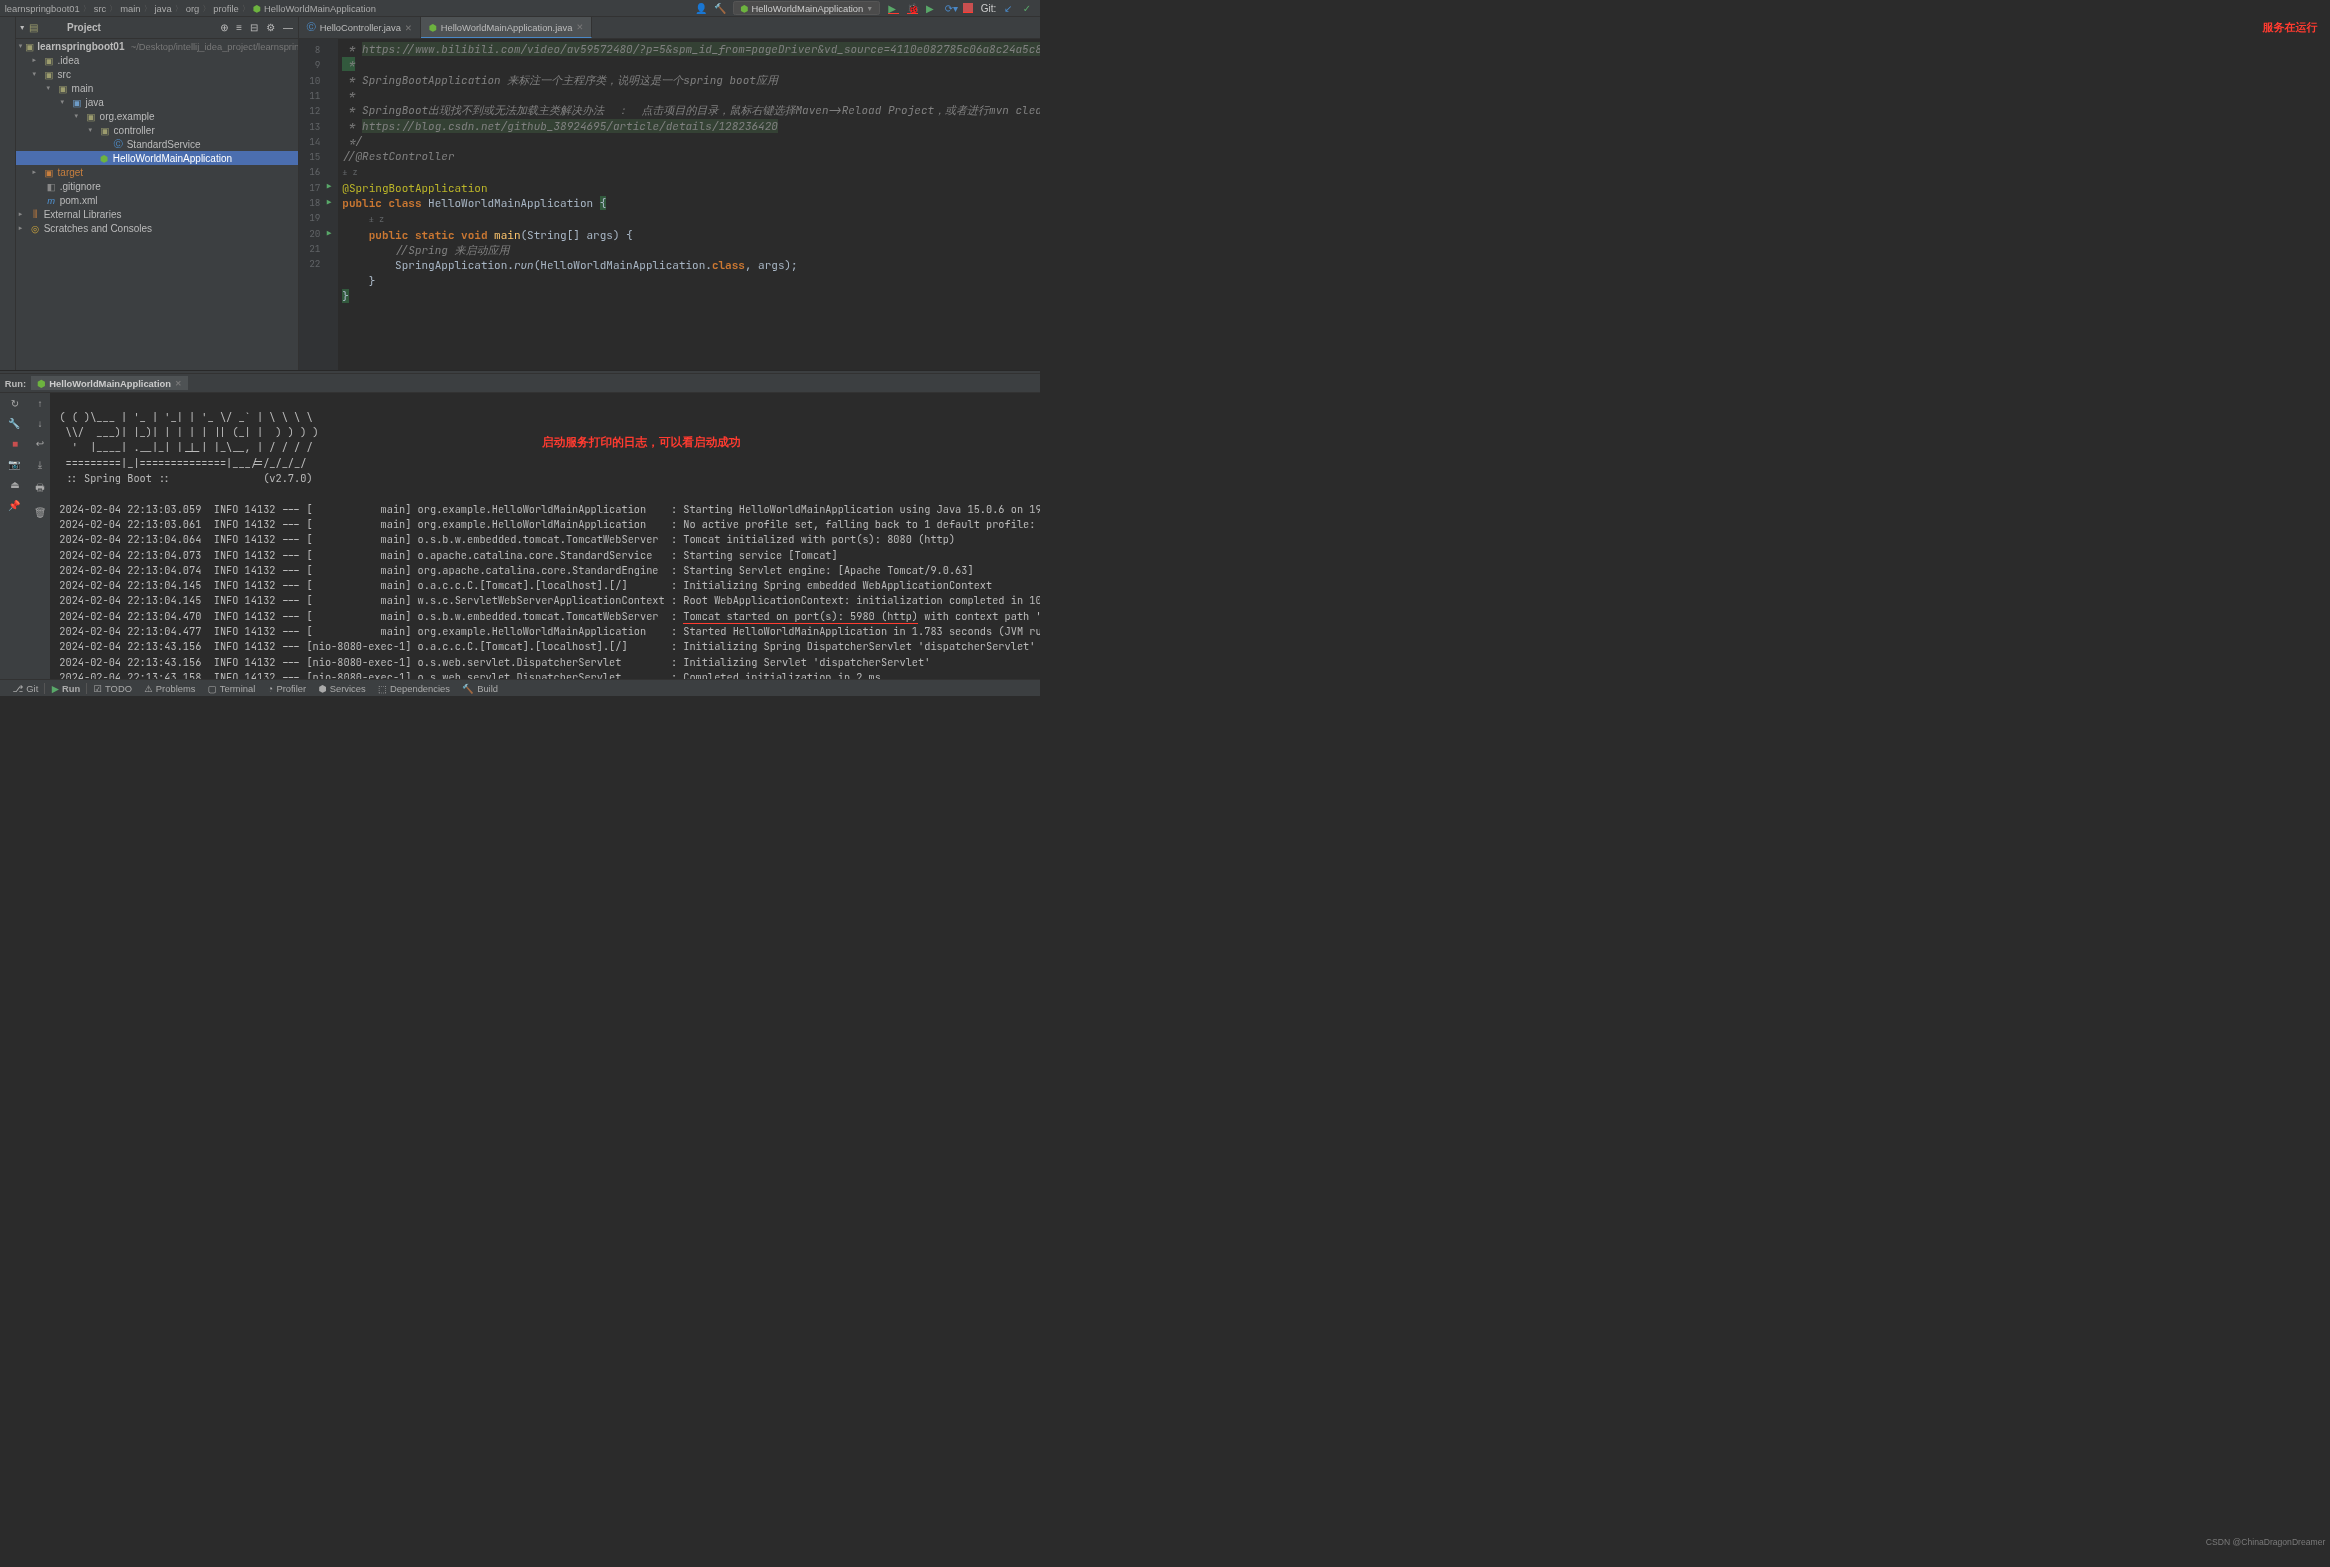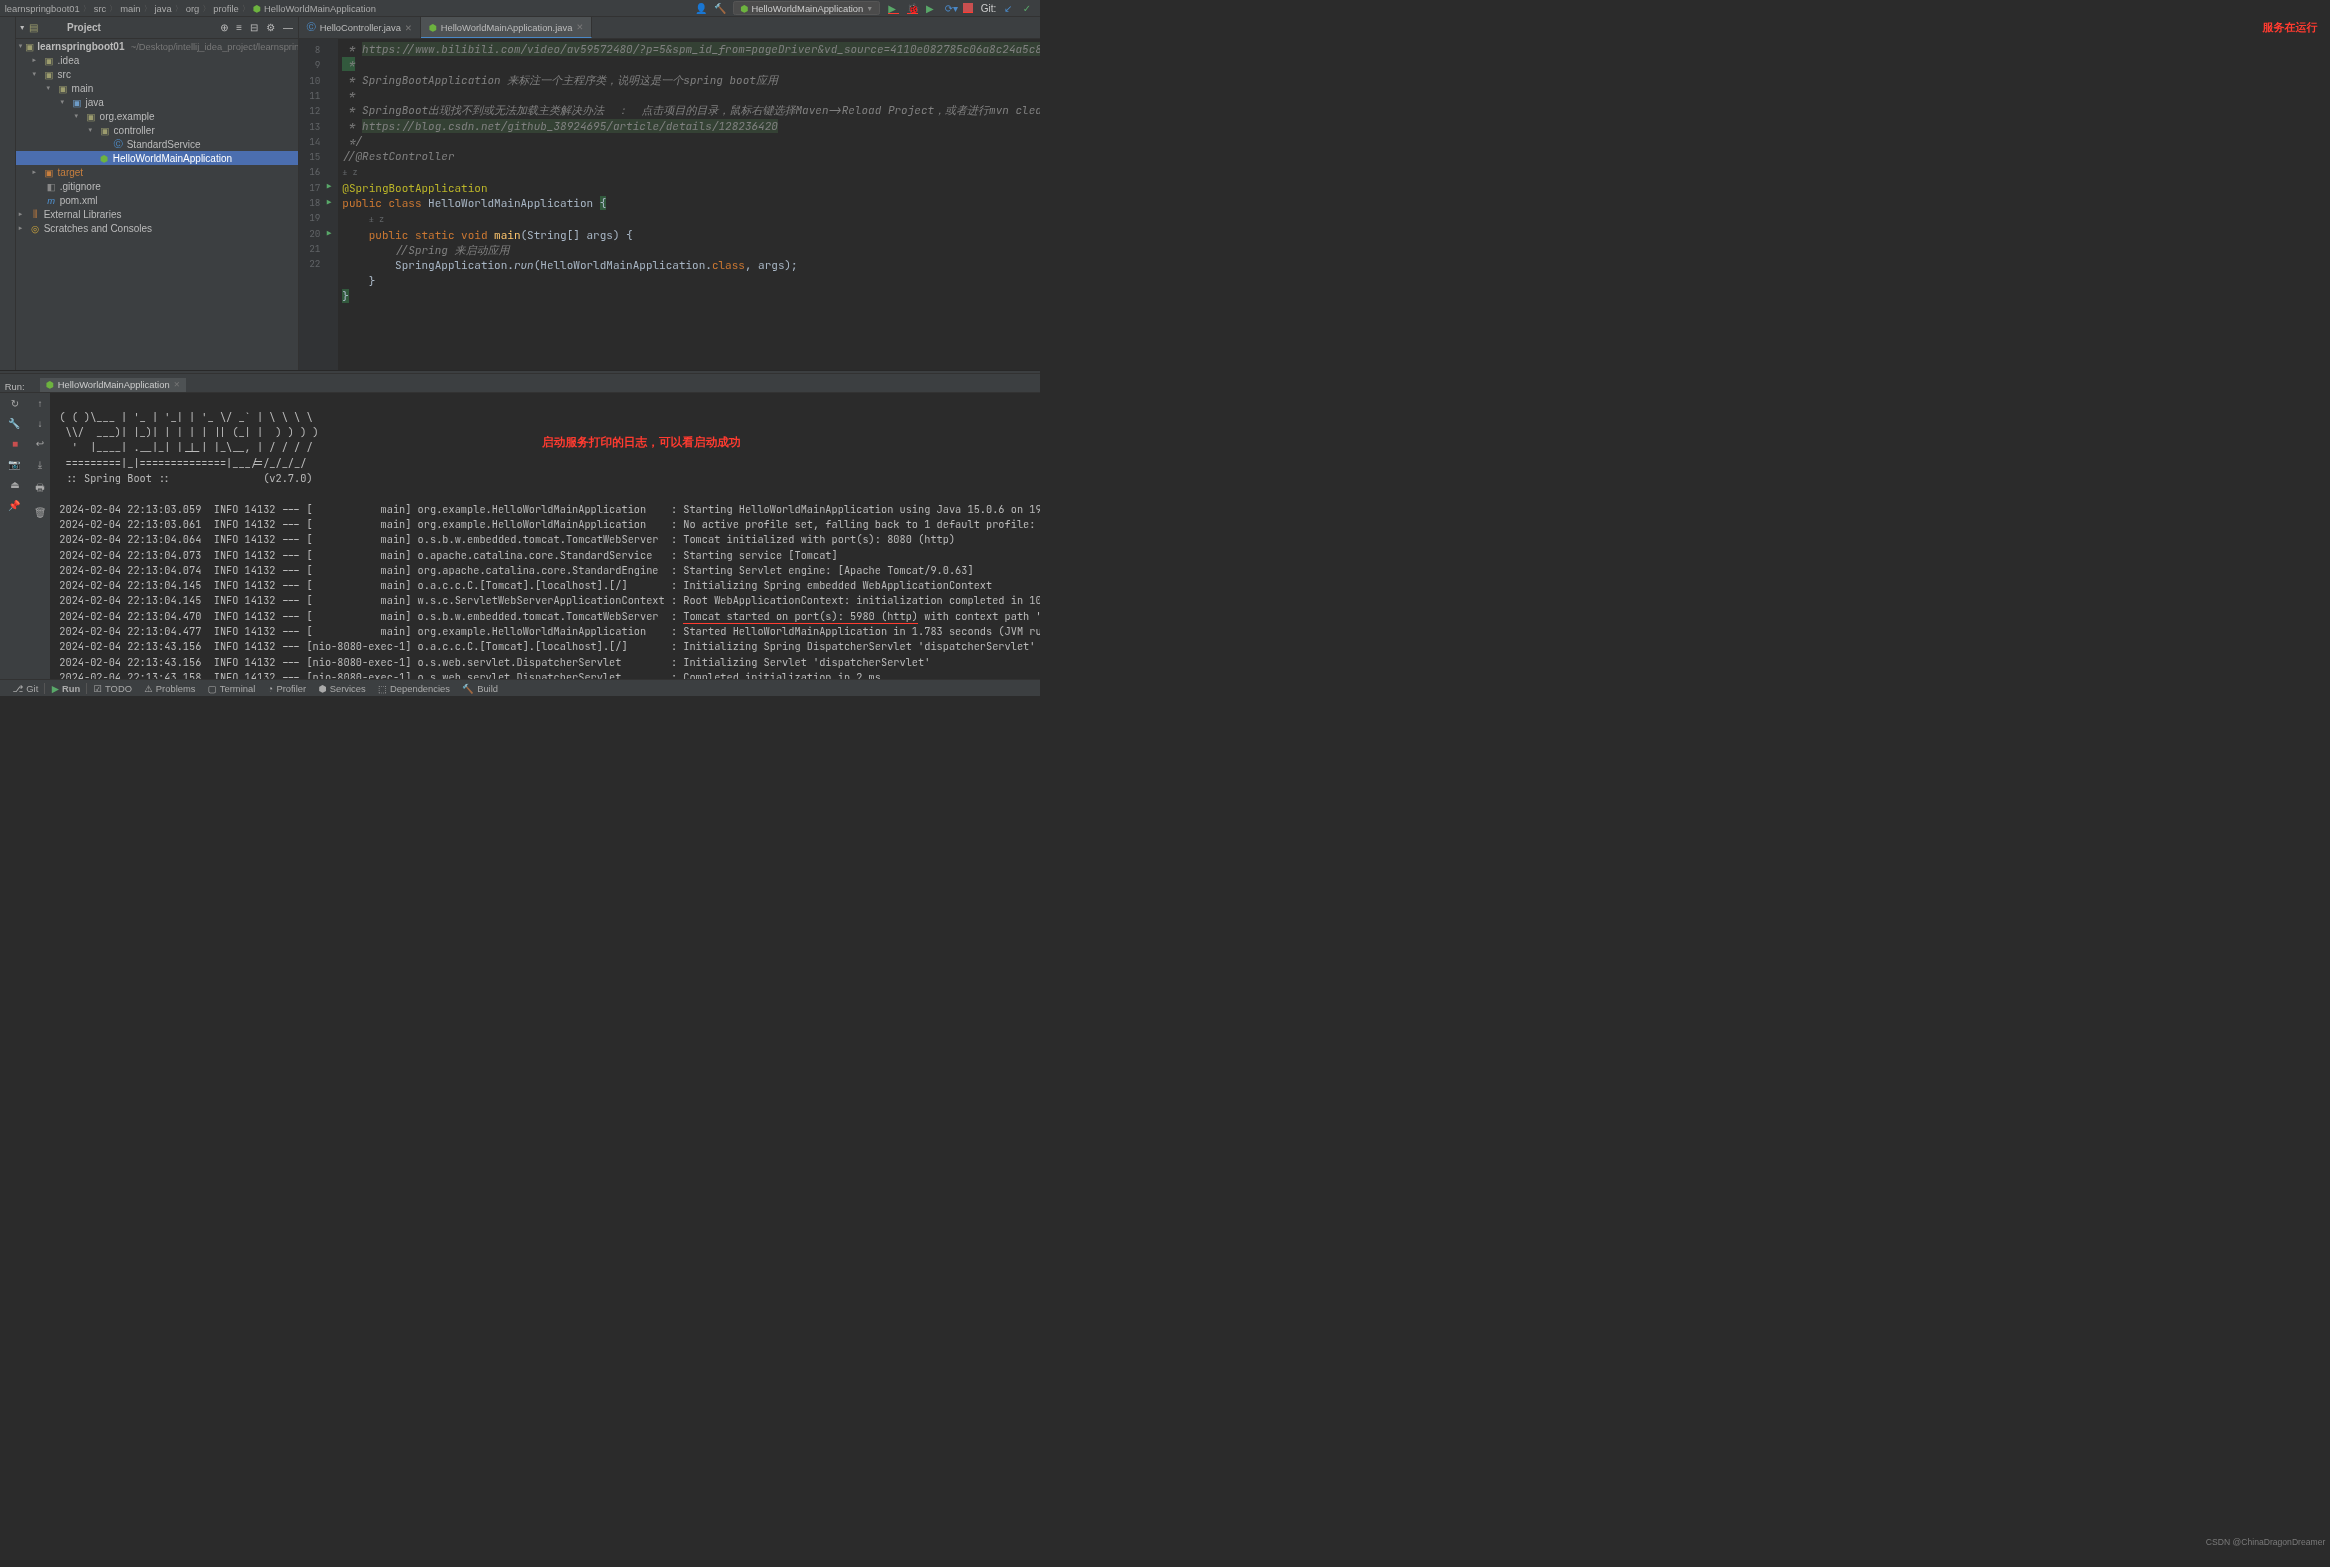--- a/index.html
+++ b/index.html
@@ -168,42 +168,43 @@
 .code-body {
   flex: 1;
   padding: 3.1px 0 3.1px 4.7px;
   white-space: pre;
   color: #a9b7c6;
   overflow: hidden;
 }
 .c-comment { color: #808080; font-style: italic; }
 .c-link { color: #808080; font-style: italic; background: #344134; }
 .c-anno { color: #bbb529; }
-.c-kw { color: #cc7832; }
+.c-kw { color: #cc7832; font-weight: bold; }
 .c-cls { color: #a9b7c6; }
 .c-method { font-style: italic; }
 .c-highlight { background: #32593d; }
 .author-tag { color: #606366; font-size: 8.6px; }
 .resizer { height: 3.1px; background: #3c3f41; cursor: row-resize; border-top: 0.8px solid #282828; }
 .run-panel {
   height: 306px;
   background: #2b2b2b;
   display: flex;
   flex-direction: column;
   border-top: 0.8px solid #323232;
 }
 .run-header {
   height: 19px;
   background: #3c3f41;
   display: flex;
-  align-items: flex-end;
+  align-items: center;
   padding: 0 4.7px;
   font-size: 9.4px;
-  gap: 15px;
+  gap: 5px;
   border-bottom: 0.8px solid #323232;
+  font-weight: bold;
 }
 .run-tab {
   display: flex;
   align-items: center;
   gap: 3.9px;
   padding: 1.6px 6.2px;
   background: #4e5254;
   color: #ccc;
 }
 .run-body { flex: 1; display: flex; min-height: 0; }

